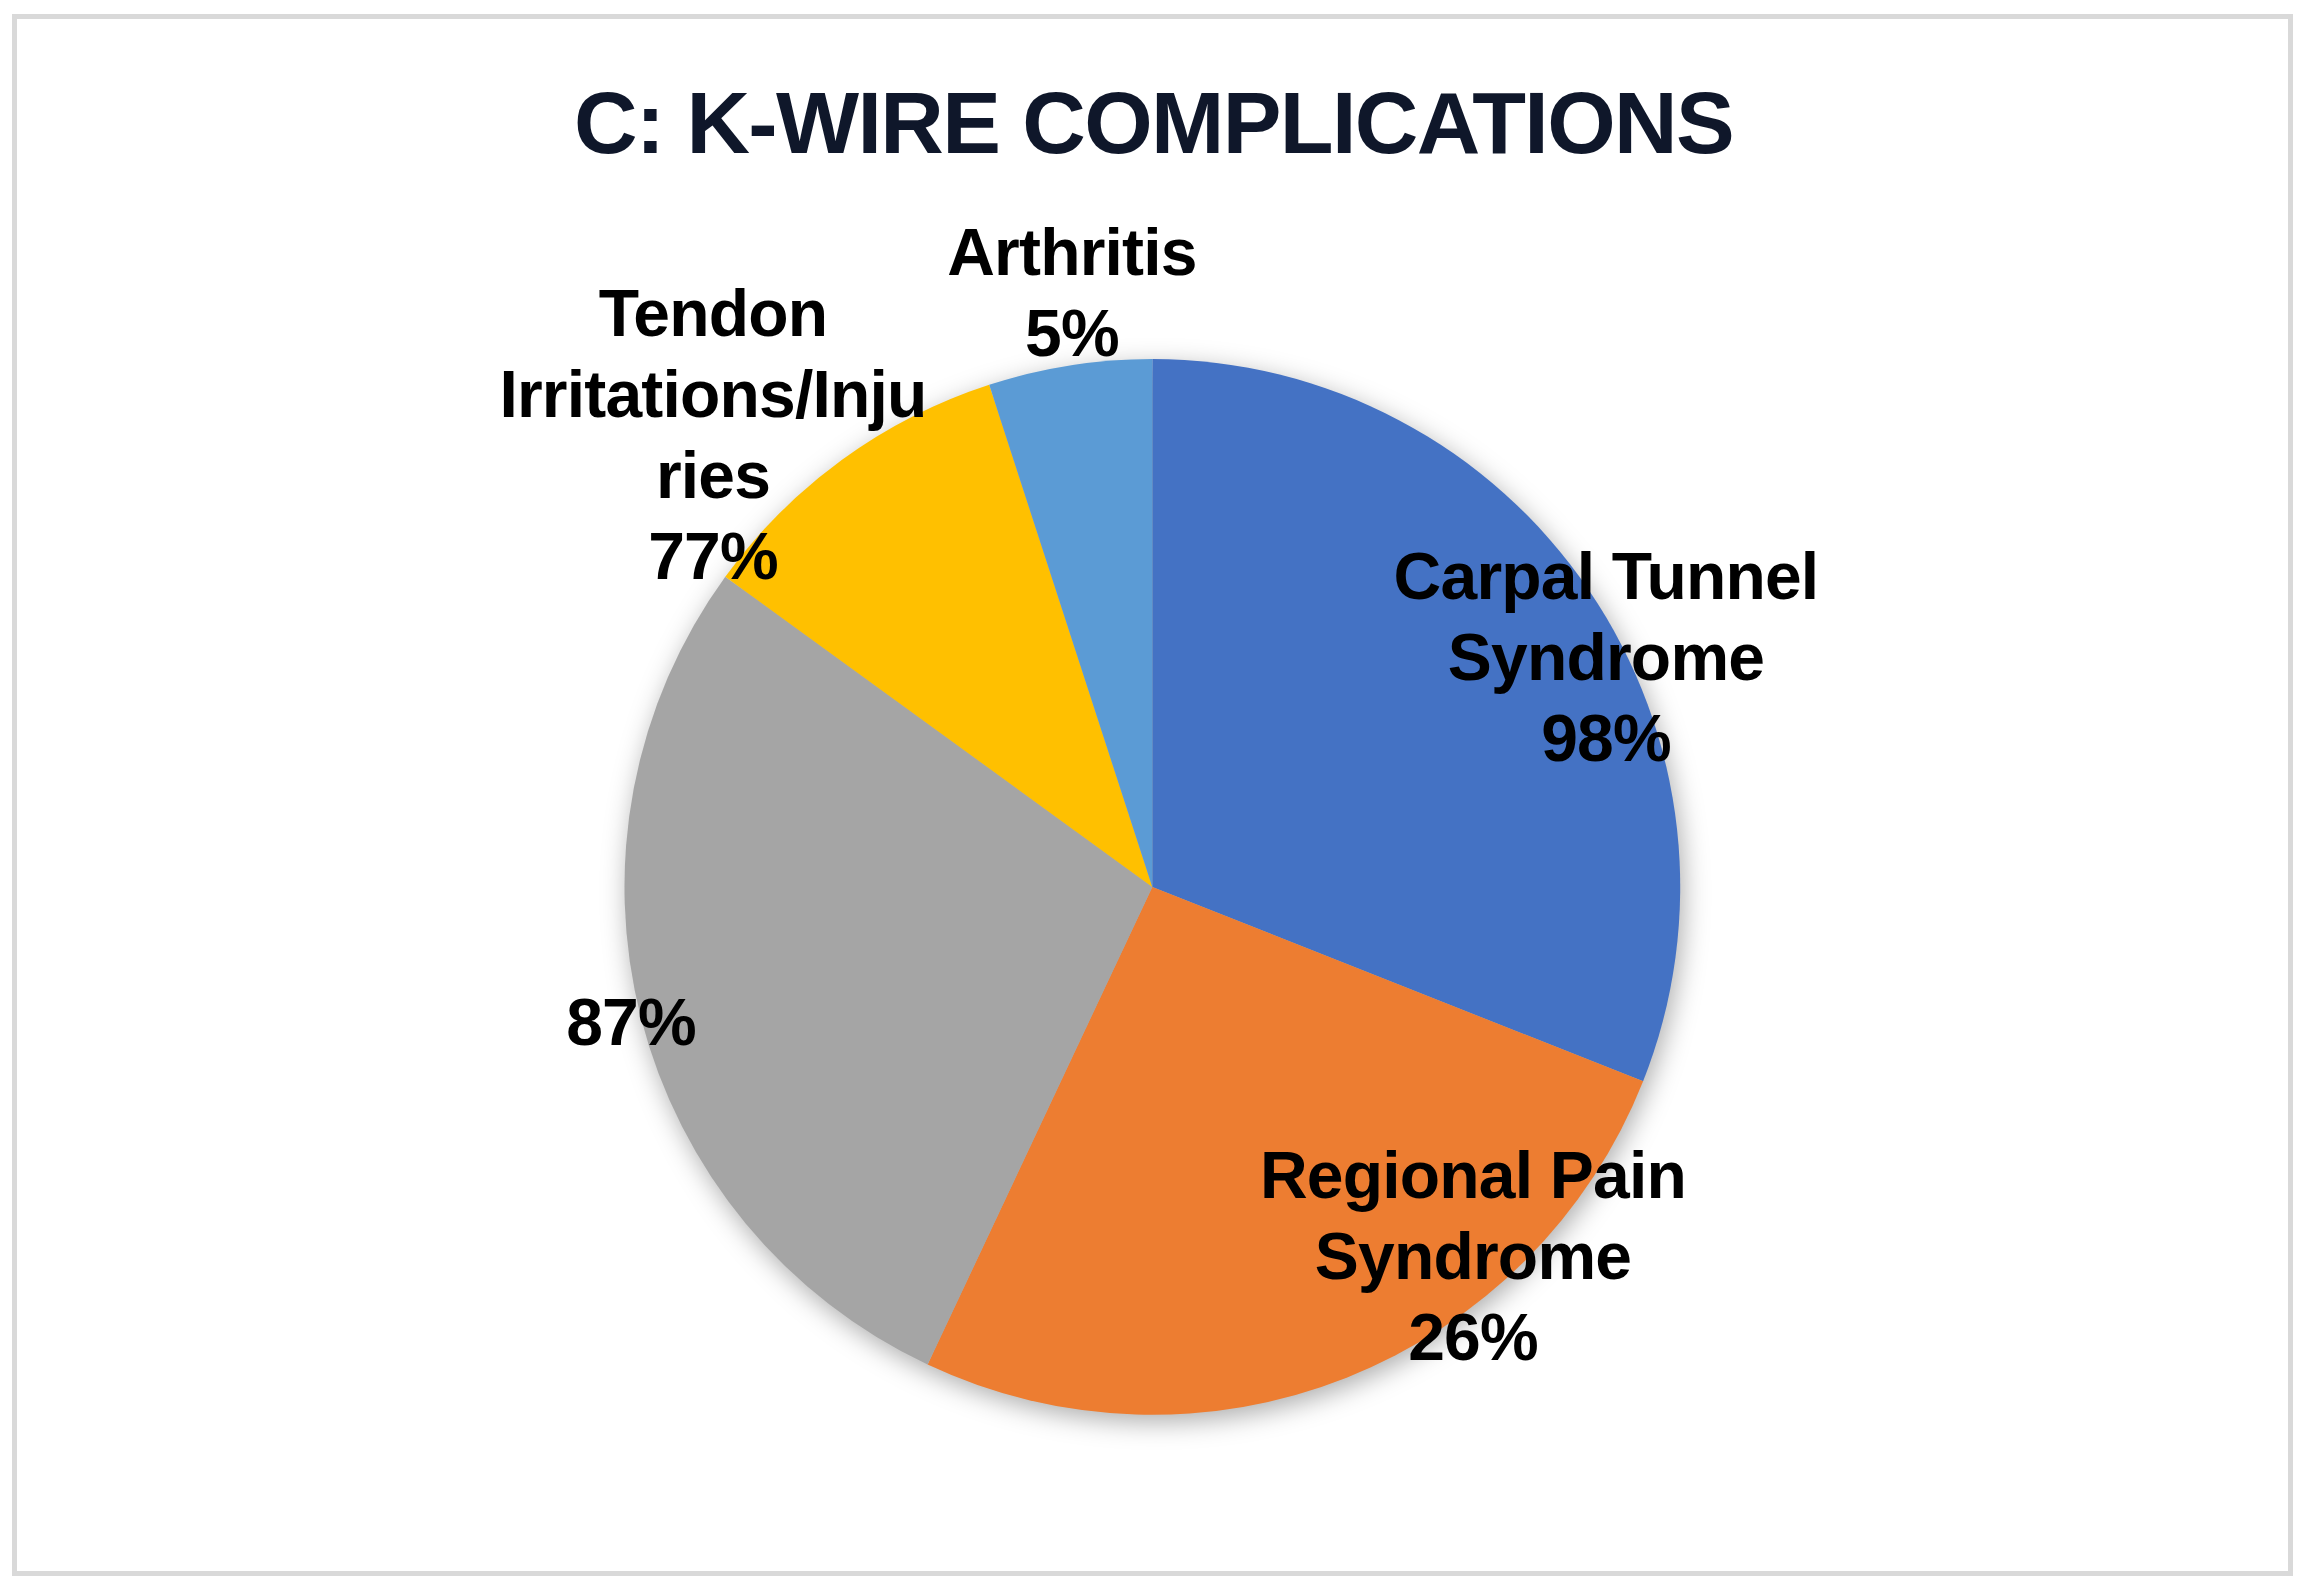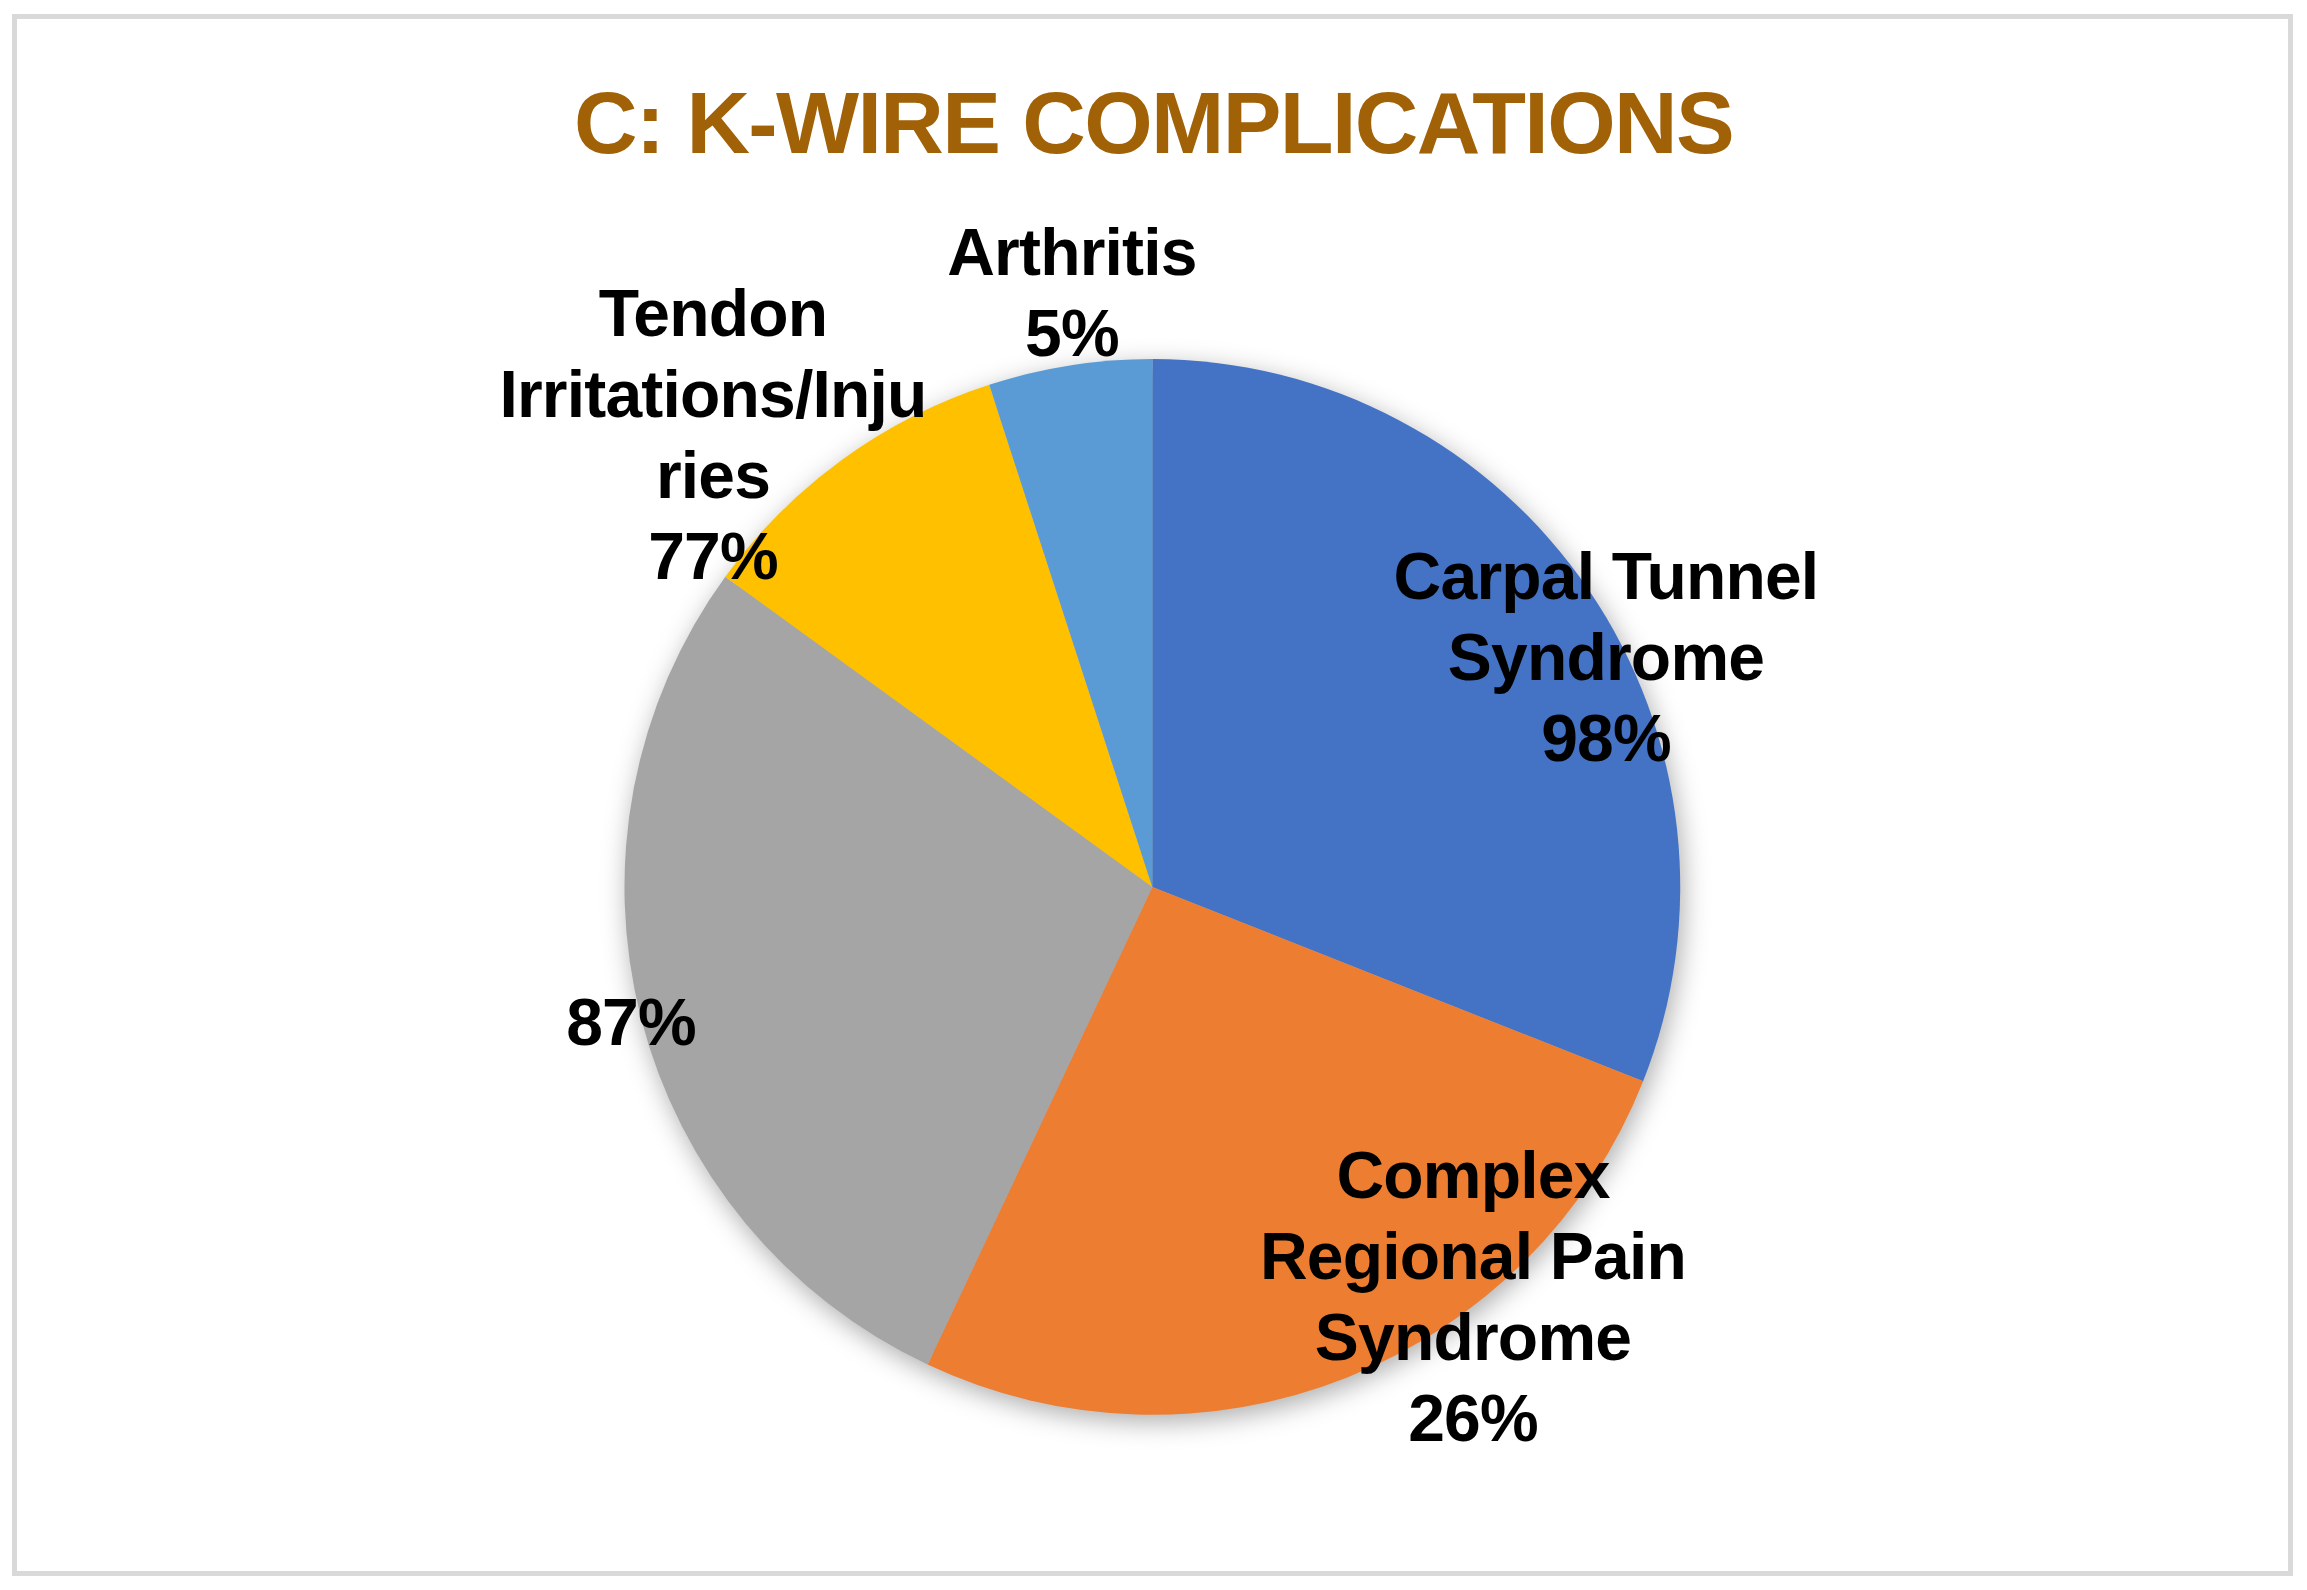--- a/index.html
+++ b/index.html
@@ -22,40 +22,39 @@
     position:absolute;transform:translateX(-50%);text-align:center;
     font-weight:bold;font-size:66px;line-height:81px;color:#000000;
     letter-spacing:-0.8px;white-space:nowrap;
   }
 </style>
 </head>
 <body>
 
 <div class="frame"></div>
 
-<div class="chart-title" style="color: #a16207;">C: K-WIRE COMPLICATIONS</div>
+<div class="chart-title" style="color: #0f172a;">C: K-WIRE COMPLICATIONS</div>
 
 <svg class="pie" viewBox="0 0 2923 2015" xmlns="http://www.w3.org/2000/svg">
   <g id="slices">
       <path d="M 1460 1124 L 1460.0 455.0 A 669 669 0 0 1 2082.0 1370.3 Z" fill="#4472C4"></path>
       <path d="M 1460 1124 L 2082.0 1370.3 A 669 669 0 0 1 1175.2 1729.3 Z" fill="#ED7D31"></path>
       <path d="M 1460 1124 L 1175.2 1729.3 A 669 669 0 0 1 918.8 730.8 Z" fill="#A5A5A5"></path>
       <path d="M 1460 1124 L 918.8 730.8 A 669 669 0 0 1 1253.3 487.7 Z" fill="#FFC000"></path>
       <path d="M 1460 1124 L 1253.3 487.7 A 669 669 0 0 1 1460.0 455.0 Z" fill="#5B9BD5"></path>
     </g>
 </svg>
 
 <div id="labels">
     <div class="slice-label" style="left: 1606px; top: 536px;">
       <div>Carpal Tunnel</div>
       <div>Syndrome</div>
       <div>98%</div>
     </div>
     <div class="slice-label" style="left: 1473px; top: 1135px;">
-      <div>Complex</div>
       <div>Regional Pain</div>
       <div>Syndrome</div>
       <div>26%</div>
     </div>
     <div class="slice-label" style="left: 631px; top: 982px;">
       <div>87%</div>
     </div>
     <div class="slice-label" style="left: 701px; top: 273px; margin-left: 12px;">
       <div>Tendon</div>
       <div>Irritations/Inju</div>

